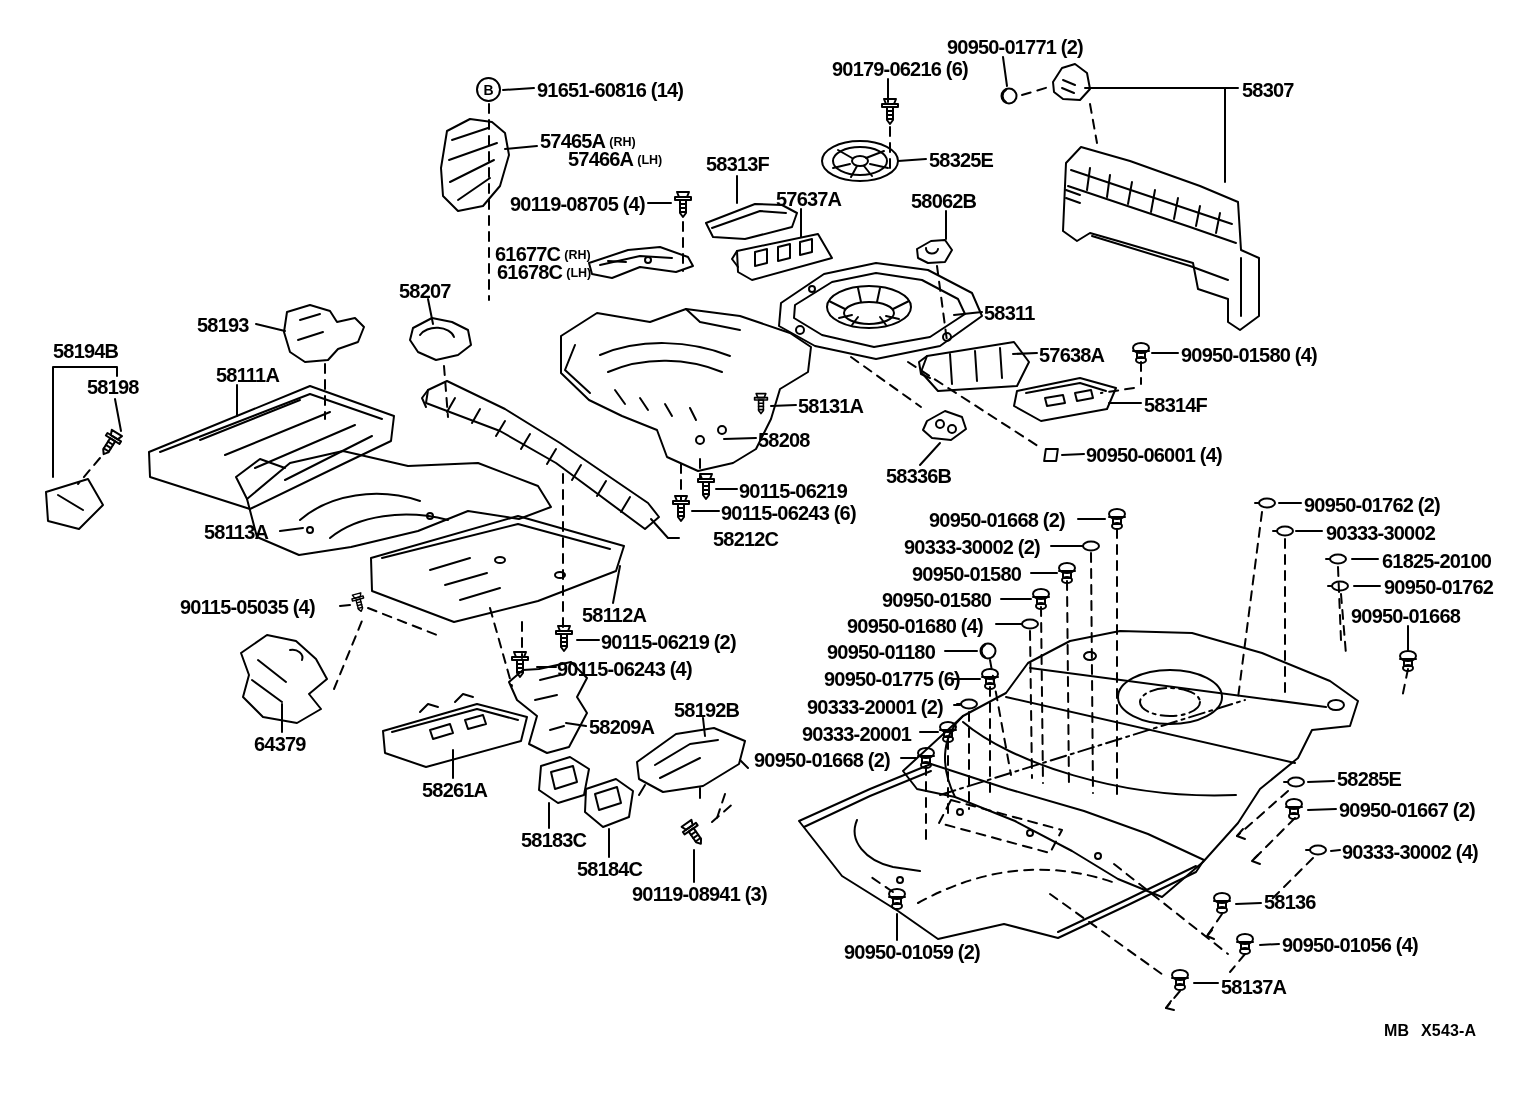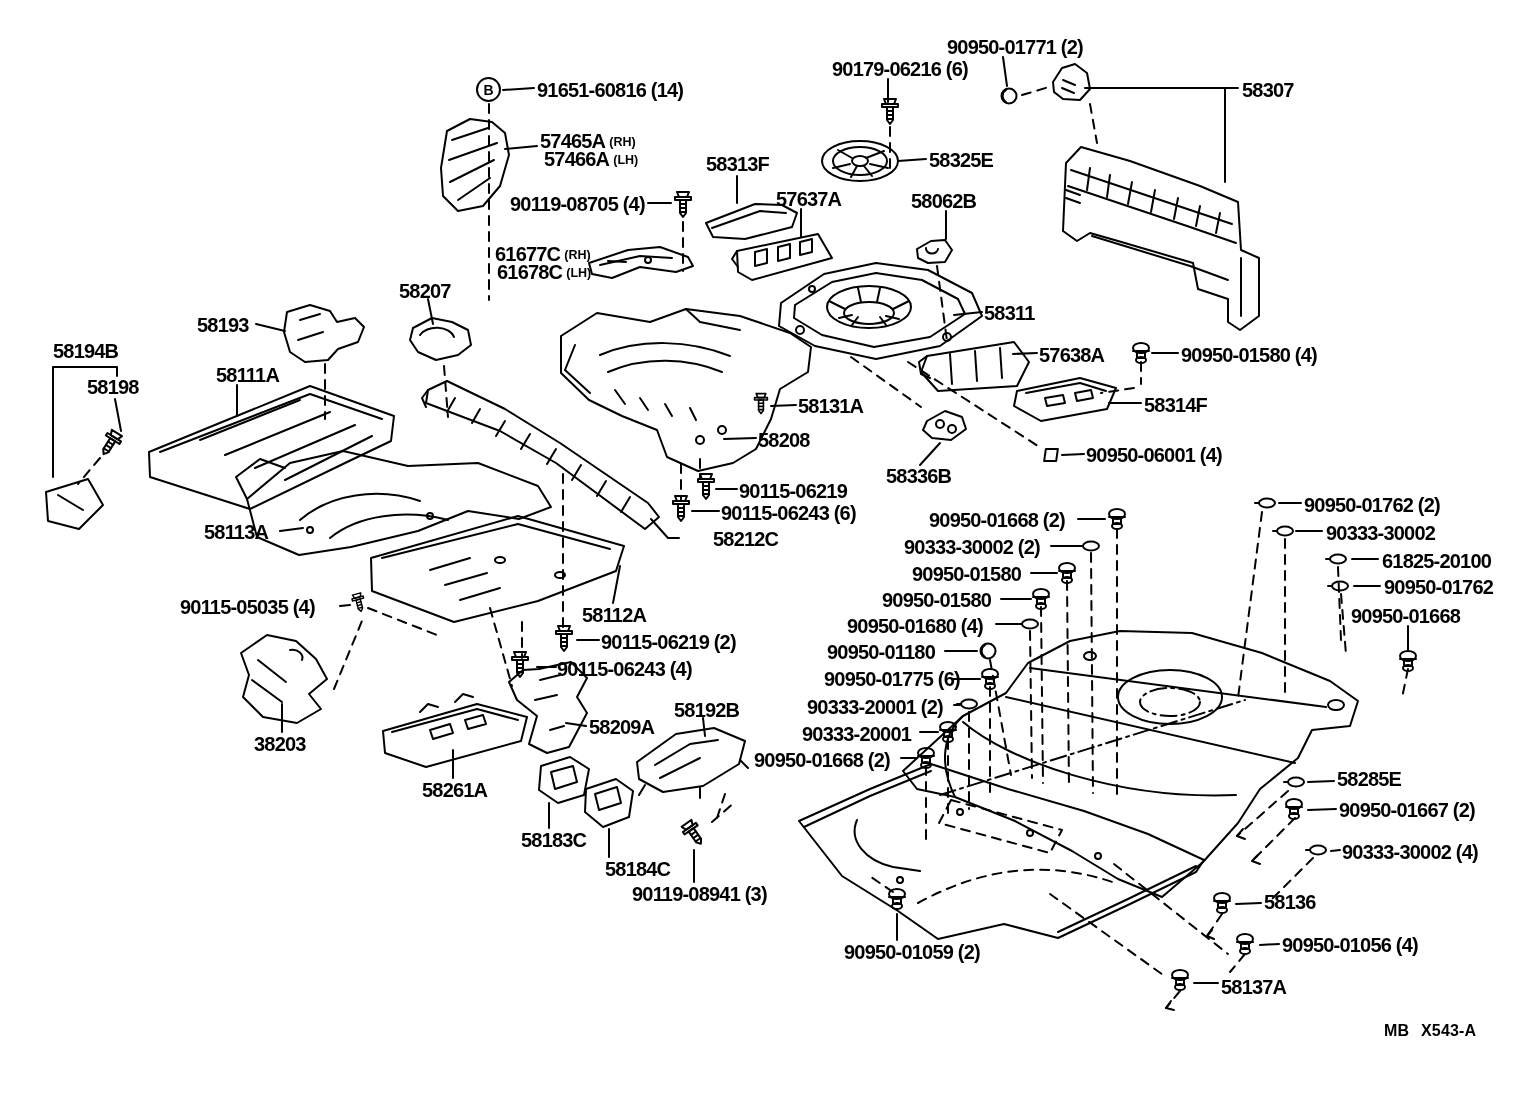--- a/index.html
+++ b/index.html
@@ -399,21 +399,21 @@
   </g>
 </svg>
 
 <div class="labels">
   <div class="bmark">
         <span>B</span>
       </div>
 
   <div class="co" style="left:537px;top:80px"><span>91651-60816 (14)</span></div>
   <div class="co" style="left:540px;top:131px"><span>57465A</span><span class="sfx">(RH)</span></div>
-  <div class="co" style="left:544px;top:149px"><span>57466A</span><span class="sfx">(LH)</span></div>
+  <div class="co" style="left:568px;top:149px"><span>57466A</span><span class="sfx">(LH)</span></div>
   <div class="co" style="left:510px;top:194px"><span>90119-08705 (4)</span></div>
   <div class="co" style="left:495px;top:244px"><span>61677C</span><span class="sfx">(RH)</span></div>
   <div class="co" style="left:497px;top:262px"><span>61678C</span><span class="sfx">(LH)</span></div>
   <div class="co" style="left:706px;top:154px"><span>58313F</span></div>
   <div class="co" style="left:776px;top:189px"><span>57637A</span></div>
   <div class="co" style="left:832px;top:59px"><span>90179-06216 (6)</span></div>
   <div class="co" style="left:947px;top:37px"><span>90950-01771 (2)</span></div>
   <div class="co" style="left:1242px;top:80px"><span>58307</span></div>
   <div class="co" style="left:929px;top:150px"><span>58325E</span></div>
   <div class="co" style="left:911px;top:191px"><span>58062B</span></div>
@@ -431,26 +431,26 @@
   <div class="co" style="left:197px;top:315px"><span>58193</span></div>
   <div class="co" style="left:399px;top:281px"><span>58207</span></div>
   <div class="co" style="left:53px;top:341px"><span>58194B</span></div>
   <div class="co" style="left:87px;top:377px"><span>58198</span></div>
   <div class="co" style="left:216px;top:365px"><span>58111A</span></div>
   <div class="co" style="left:204px;top:522px"><span>58113A</span></div>
   <div class="co" style="left:180px;top:597px"><span>90115-05035 (4)</span></div>
   <div class="co" style="left:582px;top:605px"><span>58112A</span></div>
   <div class="co" style="left:601px;top:632px"><span>90115-06219 (2)</span></div>
   <div class="co" style="left:557px;top:659px"><span>90115-06243 (4)</span></div>
-  <div class="co" style="left:254px;top:734px"><span>38203</span></div>
+  <div class="co" style="left:254px;top:734px"><span>64379</span></div>
   <div class="co" style="left:589px;top:717px"><span>58209A</span></div>
   <div class="co" style="left:674px;top:700px"><span>58192B</span></div>
   <div class="co" style="left:422px;top:780px"><span>58261A</span></div>
   <div class="co" style="left:521px;top:830px"><span>58183C</span></div>
-  <div class="co" style="left:605px;top:859px"><span>58184C</span></div>
+  <div class="co" style="left:577px;top:859px"><span>58184C</span></div>
   <div class="co" style="left:632px;top:884px"><span>90119-08941 (3)</span></div>
   <div class="co" style="left:929px;top:510px"><span>90950-01668 (2)</span></div>
   <div class="co" style="left:904px;top:537px"><span>90333-30002 (2)</span></div>
   <div class="co" style="left:912px;top:564px"><span>90950-01580</span></div>
   <div class="co" style="left:882px;top:590px"><span>90950-01580</span></div>
   <div class="co" style="left:847px;top:616px"><span>90950-01680 (4)</span></div>
   <div class="co" style="left:827px;top:642px"><span>90950-01180</span></div>
   <div class="co" style="left:824px;top:669px"><span>90950-01775 (6)</span></div>
   <div class="co" style="left:807px;top:697px"><span>90333-20001 (2)</span></div>
   <div class="co" style="left:802px;top:724px"><span>90333-20001</span></div>

